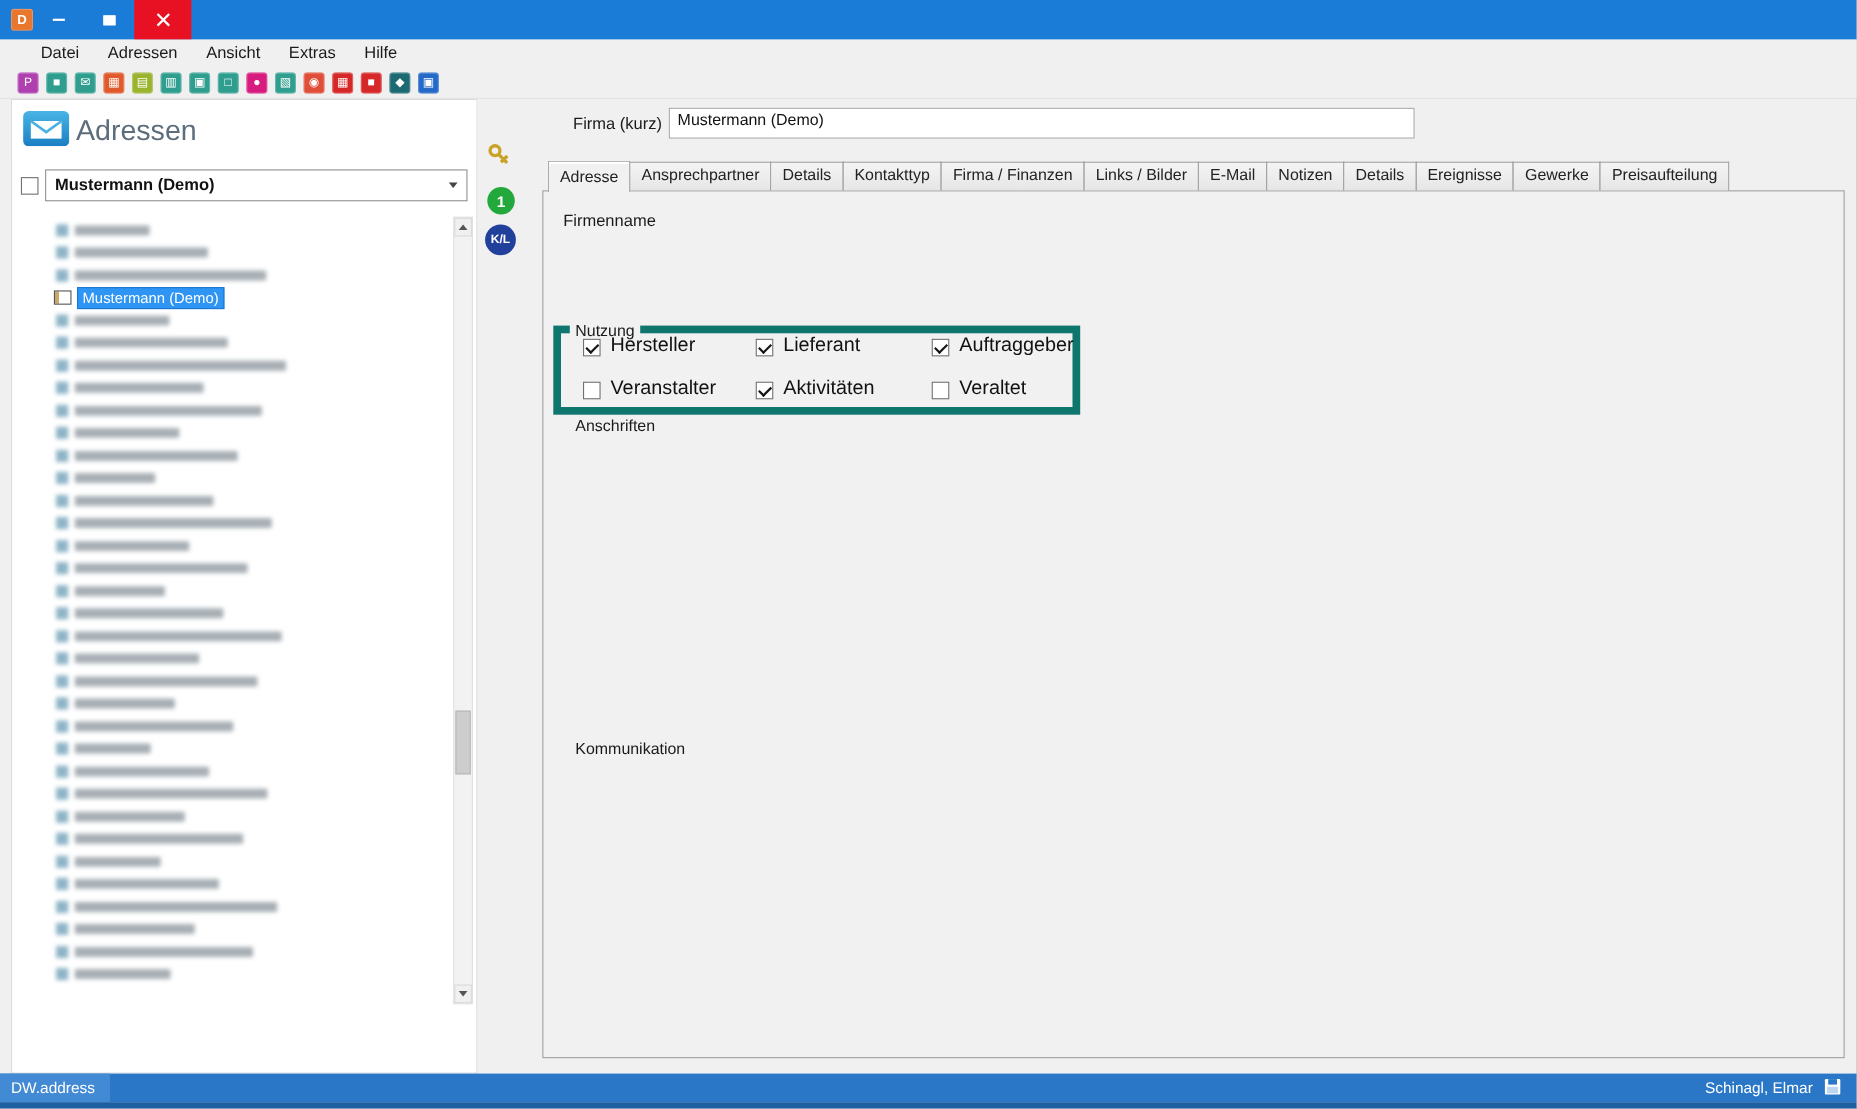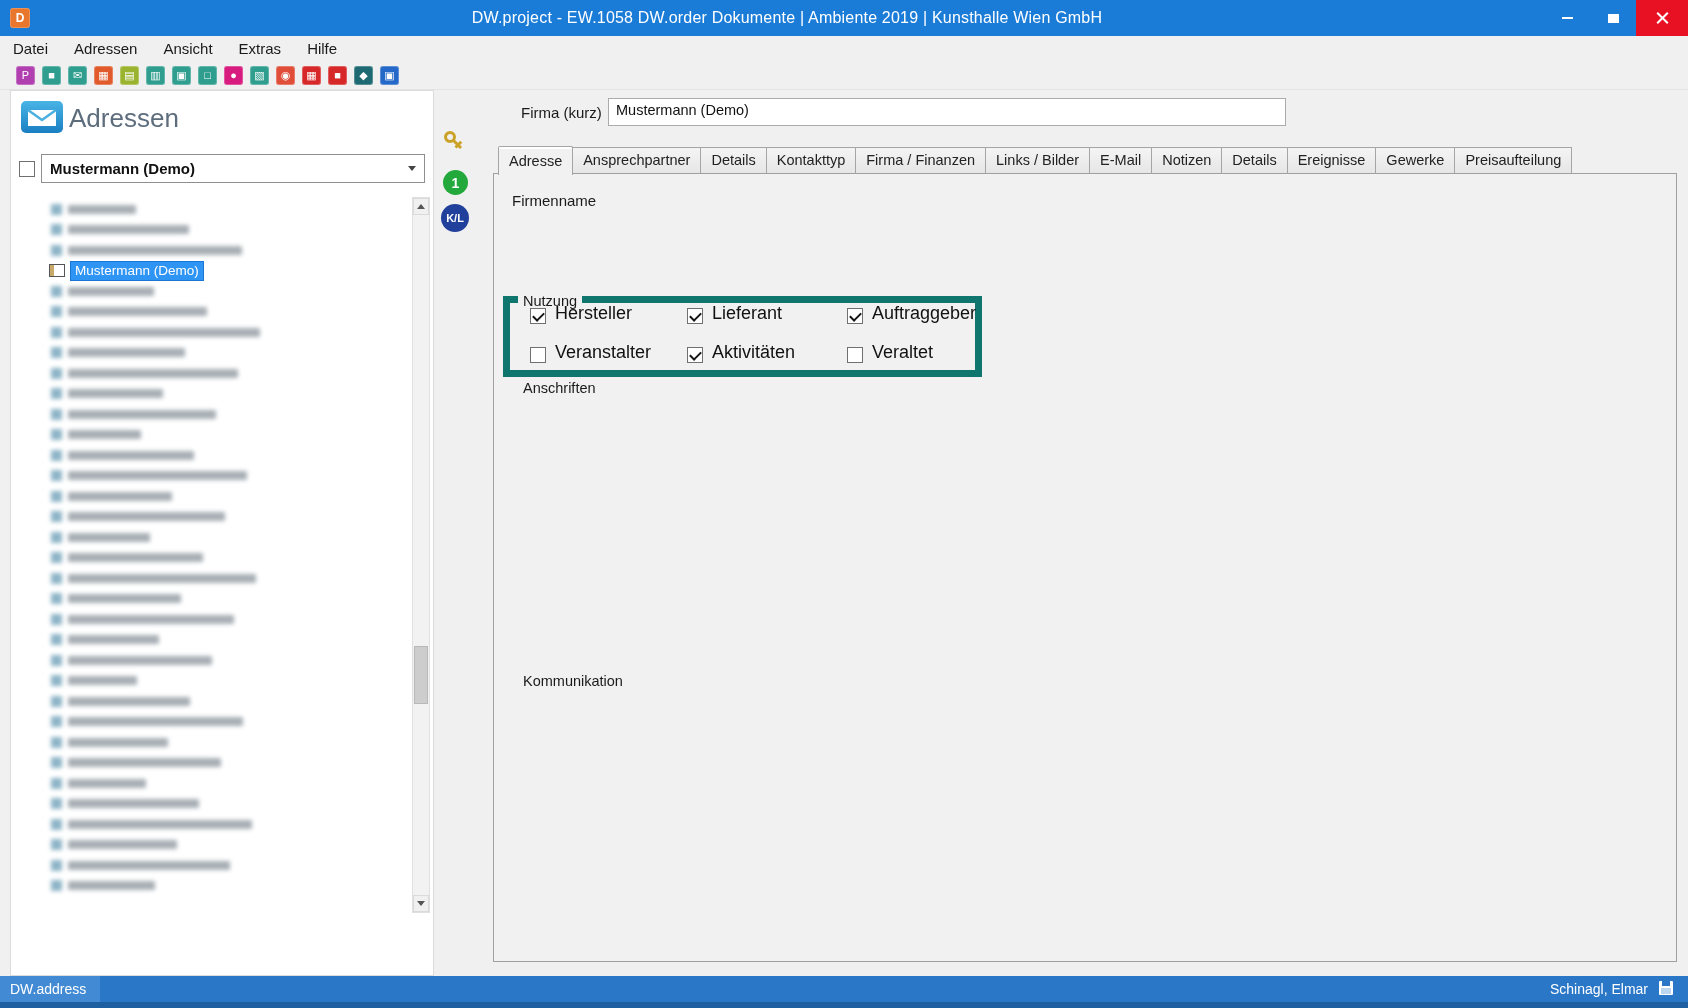--- a/index.html
+++ b/index.html
@@ -14,21 +14,21 @@
   .win-controls { display:flex; height:100%; flex:0 0 auto; }
   .win-btn { width:46px; height:100%; display:flex; align-items:center; justify-content:center; cursor:default; }
   .glyph-min { width:11px; height:2px; background:#fff; }
   .glyph-max { width:11px; height:9px; border:2px solid #fff; background:#fff; }
   .win-btn.close { background:var(--close,#e81123); width:52px; position:relative; }
   .glyph-x { position:relative; width:13px; height:13px; }
   .glyph-x::before,.glyph-x::after { content:""; position:absolute; left:-1px; top:5px; width:15px; height:2px; background:#fff; }
   .glyph-x::before { transform:rotate(45deg); } .glyph-x::after { transform:rotate(-45deg); }
 
   
-  .menubar { position:absolute; left:0; top:36px; width:100%; height:26px; background:#f0f0f0; display:flex; align-items:center; padding-left:0; }
+  .menubar { position:absolute; left:0; top:36px; width:100%; height:26px; background:#f0f0f0; display:flex; align-items:center; padding-left:24px; }
   .menu-item { padding:0 13px; font-size:15px; line-height:26px; color:#1a1a1a; }
   .toolbar { position:absolute; left:0; top:62px; width:100%; height:28px; background:#f0f0f0; border-bottom:1px solid #e3e3e3; display:flex; align-items:center; gap:7px; padding-left:16px; }
   .tool-icon { width:19px; height:19px; border-radius:3px; color:#fff; font-size:11px; display:flex; align-items:center; justify-content:center; line-height:1; box-shadow:inset 0 0 0 1px rgba(255,255,255,.25); }
 
   
   .sidebar { position:absolute; left:10px; top:90px; width:424px; height:886px; background:#fff; border:1px solid #dcdcdc; }
   .sb-head { position:absolute; left:0; top:0; width:100%; height:56px; background:#fff; }
   .sb-title { position:absolute; left:58px; top:12px; font-size:26px; color:#5d6d7c; }
   .mail-logo { position:absolute; left:10px; top:10px; }
   .sb-cb { position:absolute; left:8px; top:70px; }
@@ -86,21 +86,20 @@
   .status-right { margin-left:auto; display:flex; align-items:center; gap:10px; padding-right:14px; }
   .window-edge { position:absolute; left:0; top:1002px; width:100%; height:6px; background:#1d5fa0; }
 </style>
 </head>
 <body>
 
 <div class="window">
 
   <div class="titlebar">
     <div class="app-icon">D</div>
-    <div class="title-text">DW.project - EW.1058 DW.order Dokumente | Ambiente 2019 | Kunsthalle Wien GmbH</div>
     <div class="win-controls">
       <div class="win-btn">
           <span class="glyph-min"></span>
         </div>
       <div class="win-btn">
           <span class="glyph-max"></span>
         </div>
       <div class="win-btn close">
           <span class="glyph-x"></span>
         </div>

